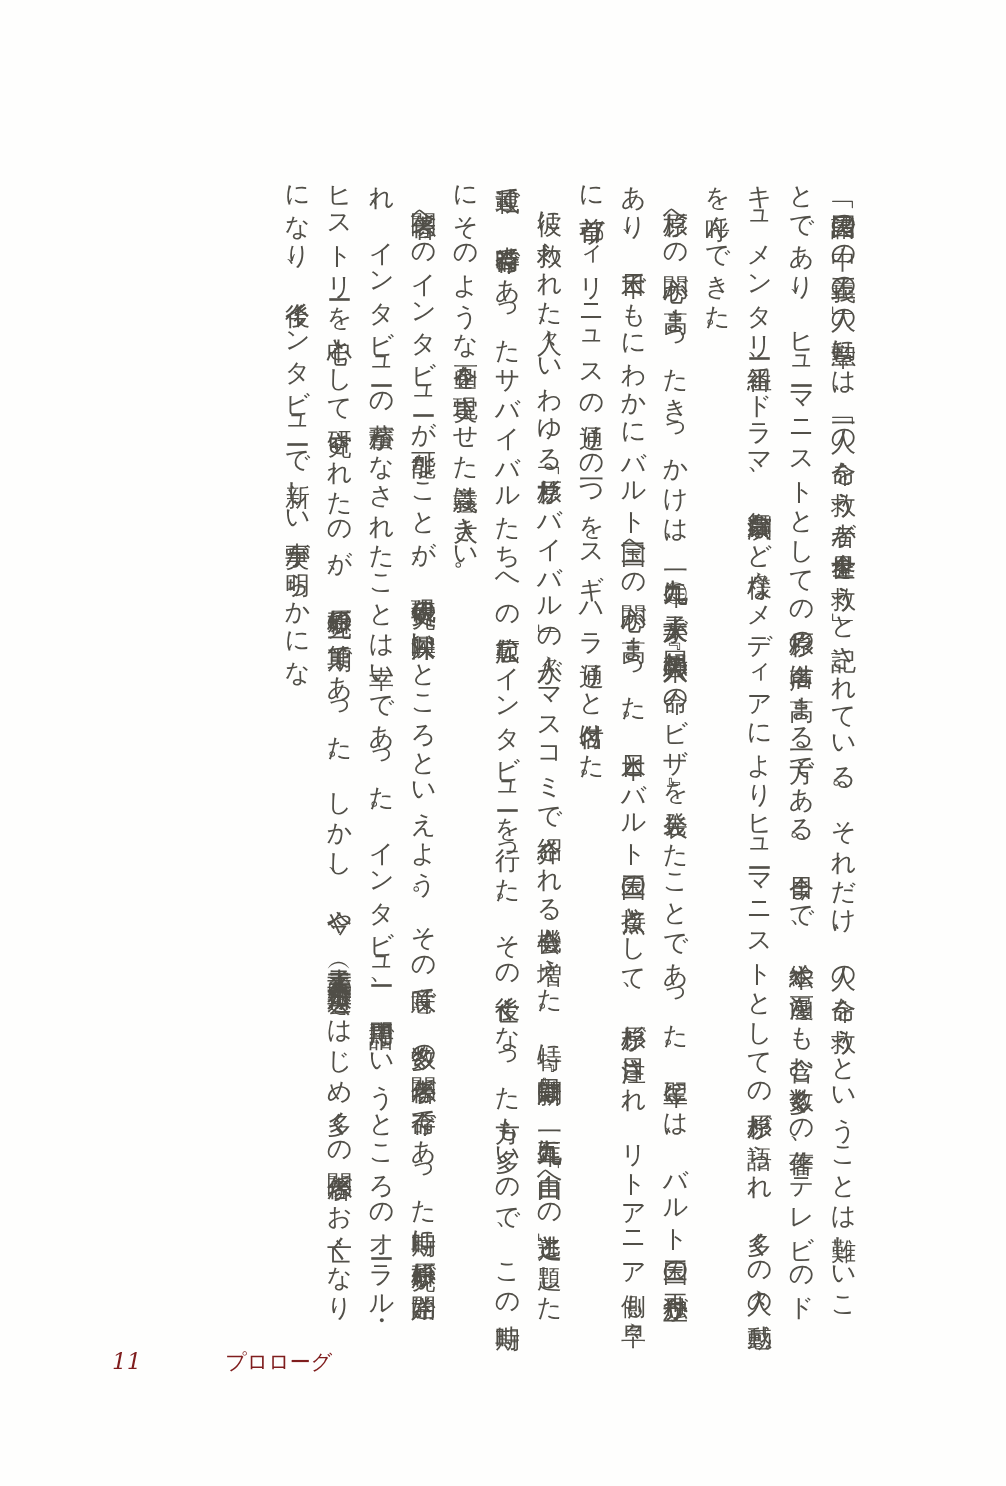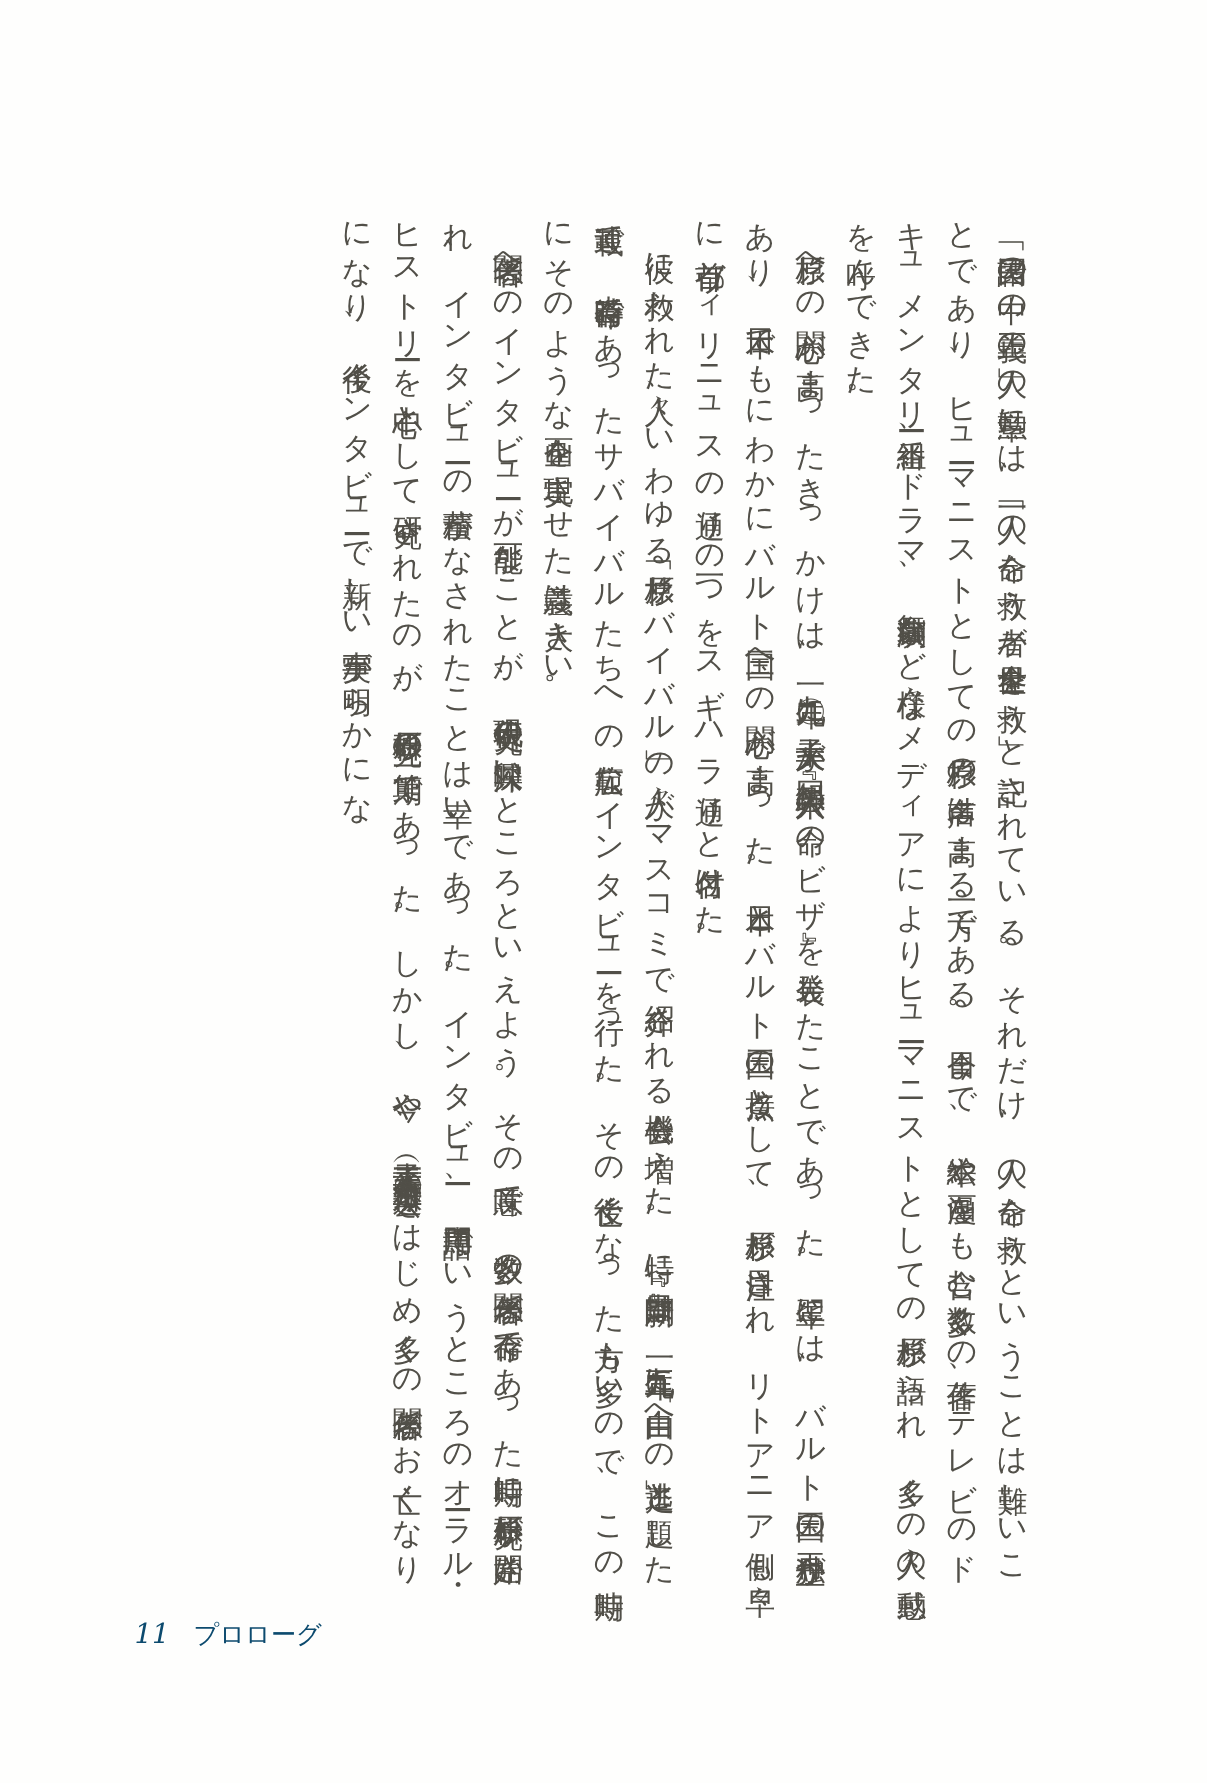--- a/index.html
+++ b/index.html
@@ -33,30 +33,31 @@
     margin: 0;
     padding: 0;
     text-indent: 1em;
   }
   .footer {
     position: absolute;
     left: 112px;
     top: 1348px;
     display: flex;
     align-items: baseline;
-    gap: 20px;
+    gap: 36px;
     font-size: 21px;
-    color: #0c4a6e;
+    color: #7f1d1d;
   }
   .footer .page-num {
     font-style: italic;
     font-size: 23px;
   }
   .footer .section {
     letter-spacing: 0px;
+    margin-left: 48px;
   }
 </style>
 </head>
 <body>
 
 <div class="page">
 
   <div class="text-block">
     <p>「諸国民の中の正義の人」の勲章には、「一人の命を救う者が全世界を救う」と記されている。それだけ、人の命を救うということは難しいことであり、ヒューマニストとしての杉原の名声は高まる一方である。今日まで、絵本や漫画をも含む数多くの著作、テレビのドキュメンタリー番組、ドラマ、舞台演劇など様々なメディアによりヒューマニストとしての杉原が語られ、多くの人々の感動を呼んできた。</p>
     <p>杉原への関心が高まったきっかけは、一九九〇年に幸子夫人が回想録『六千人の命のビザ』を発表したことであった。翌年には、バルト三国の再独立があり、日本でもにわかにバルト三国への関心が高まった。日本とバルト三国の接点として、杉原が注目され、リトアニア側も早々に首都ヴィリニュスの通りの一つをスギハラ通りと名付けた。</p>

